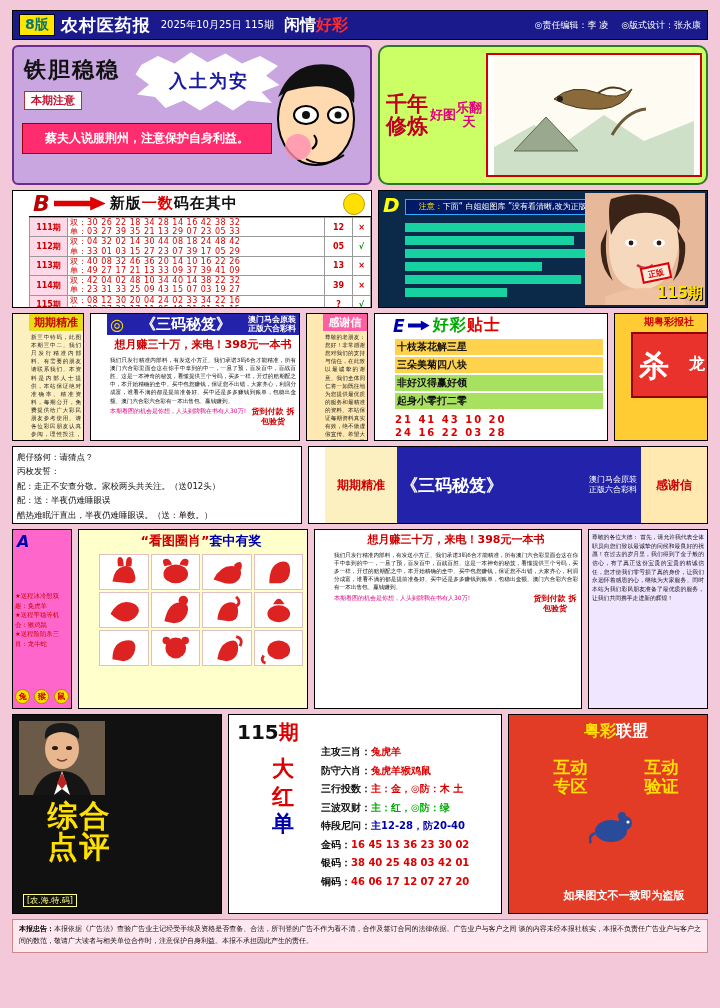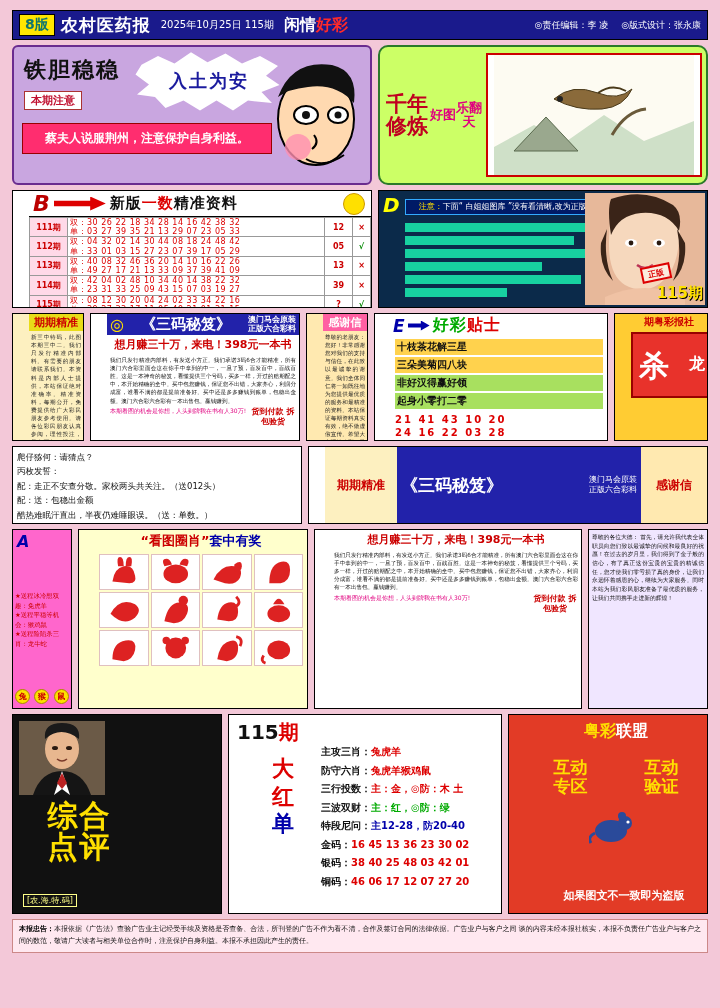--- a/index.html
+++ b/index.html
@@ -318,21 +318,21 @@
       </div>
     </div>
   </div>
 
   <div class="row bband">
     <div class="blk b-left">
       <div class="b-head">
         <span class="b-letter">B</span>
         <span class="arrow"></span>
         <span class="b-head-txt">
-          <span>新版</span><span class="hl">一数</span><span>精准资料</span>
+          <span>新版</span><span class="hl">一数</span><span>码在其中</span>
         </span>
         <span class="yellowball"></span>
       </div>
       <table class="draws">
         <tbody>
             <tr>
           <td class="c-issue">111期</td>
           <td class="c-nums">
             <div>双：30 26 22 18 34 28 14 16 42 38 32</div>
             <div>单：03 27 39 35 21 13 29 07 23 05 33</div>
@@ -464,21 +464,21 @@
         <span class="kill-dragon">龙</span>
       </div>
     </div>
   </div>
 
   <div class="row band4">
     <div class="blk b4l">
       <div class="q">爬仔猕何：请猜点？</div>
       <div class="ans">丙枚发誓：</div>
       <div class="ans">配：走正不安查分敬。家校两头共关注。（送012头）</div>
-      <div class="ans">配：送：包稳出金额</div>
+      <div class="ans">配：送：半夜仍难睡眼误</div>
       <div class="ans">酷热难眠汗直出，半夜仍难睡眼误。（送：单数。）</div>
     </div>
     <div class="blk b4r">
       <div style="width:72px;background:#fdf0c0;display:flex;align-items:center;justify-content:center;">
         <span style="font-size:12px;font-weight:bold;color:#c00;">期期精准</span>
       </div>
       <div style="flex:1;background:#2222aa;display:flex;align-items:center;justify-content:space-between;padding:0 4px;">
         <span style="color:#fff;font-size:17px;font-weight:bold;">《三码秘笈》</span>
         <span style="color:#fff;font-size:8px;line-height:1.2;text-align:right;">
           <div>澳门马会原装</div>

